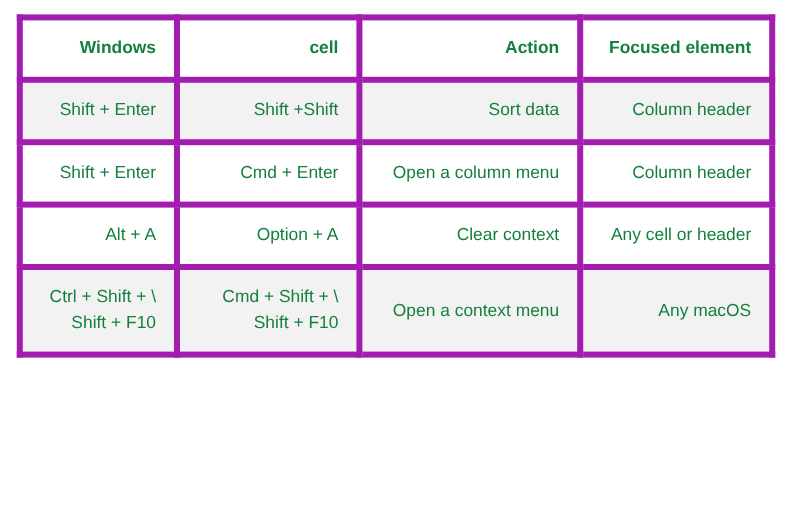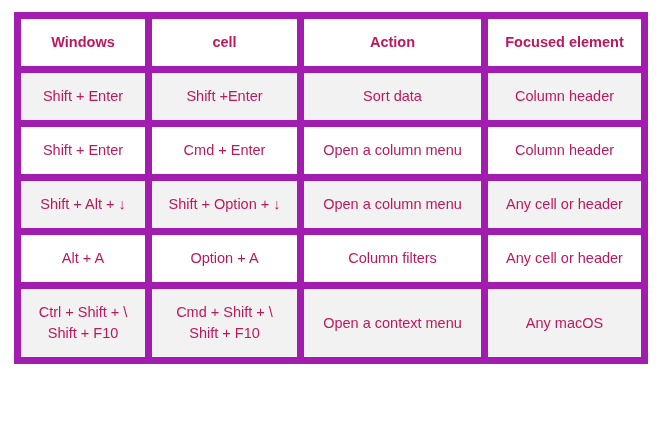--- a/index.html
+++ b/index.html
@@ -15,24 +15,24 @@
     padding: 12px 14px;
     background: #ffffff;
   }
   table.shortcut-table {
     border-collapse: collapse;
     width: 627px;
     table-layout: fixed;
   }
   .shortcut-table th,
   .shortcut-table td {
-    border: 7px solid #a21caf;
+    border: 5px solid #a21caf;
     font-size: 14.5px;
-    color: #be185d;
-    text-align: center;
+    color: #15803d;
+    text-align: right;
     vertical-align: middle;
     padding: 13px 15px;
     line-height: 1.45;
     white-space: pre-line;
     overflow: hidden;
     background: #ffffff;
   }
   .shortcut-table th {
     font-weight: bold;
     height: 20px;
@@ -63,40 +63,34 @@
       <tr>
         <th>Windows</th>
         <th>cell</th>
         <th>Action</th>
         <th>Focused element</th>
       </tr>
     </thead>
     <tbody>
       <tr class="striped">
         <td>Shift + Enter</td>
-        <td>Shift +Enter</td>
+        <td>Shift +Shift</td>
         <td>Sort data</td>
         <td>Column header</td>
       </tr>
       <tr>
         <td>Shift + Enter</td>
         <td>Cmd + Enter</td>
         <td>Open a column menu</td>
         <td>Column header</td>
       </tr>
-      <tr class="striped">
-        <td>Shift + Alt + ↓</td>
-        <td>Shift + Option + ↓</td>
-        <td>Open a column menu</td>
-        <td>Any cell or header</td>
-      </tr>
       <tr>
         <td>Alt + A</td>
         <td>Option + A</td>
-        <td>Column filters</td>
+        <td>Clear context</td>
         <td>Any cell or header</td>
       </tr>
       <tr class="striped">
         <td>Ctrl + Shift + \
 Shift + F10</td>
         <td>Cmd + Shift + \
 Shift + F10</td>
         <td>Open a context menu</td>
         <td>Any macOS</td>
       </tr>

